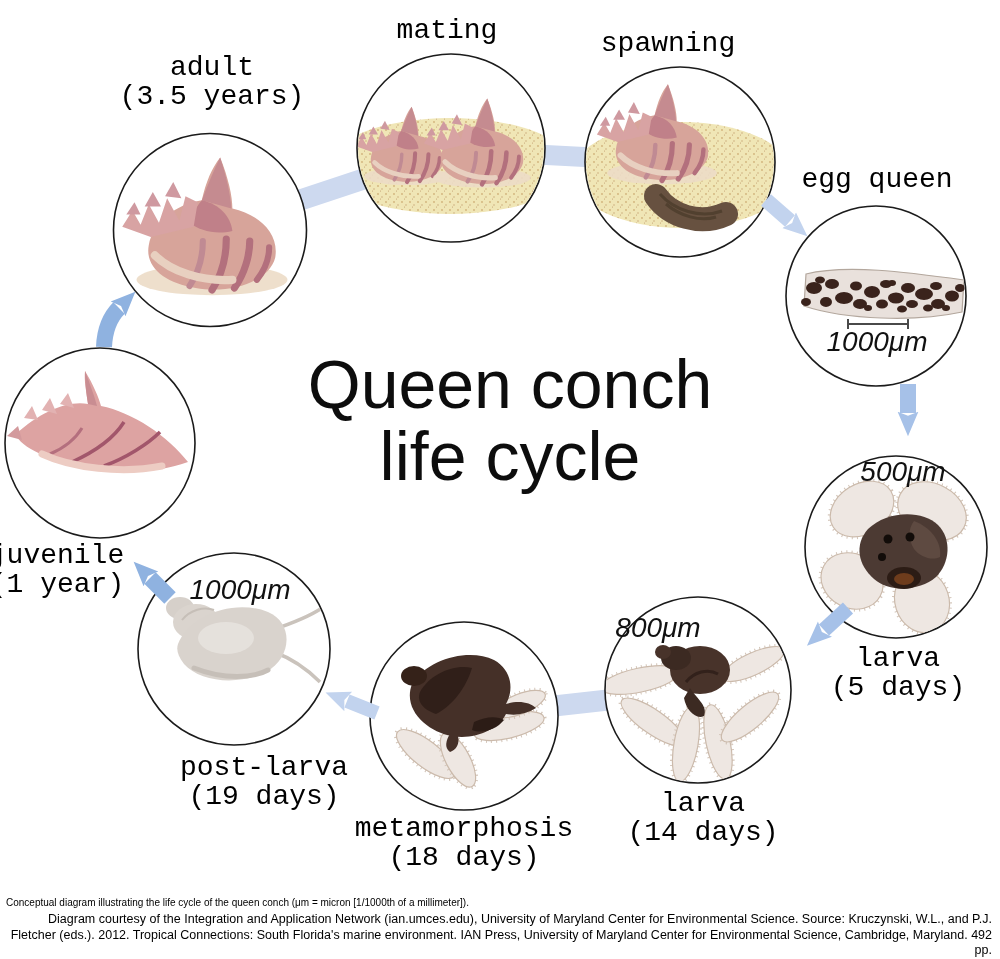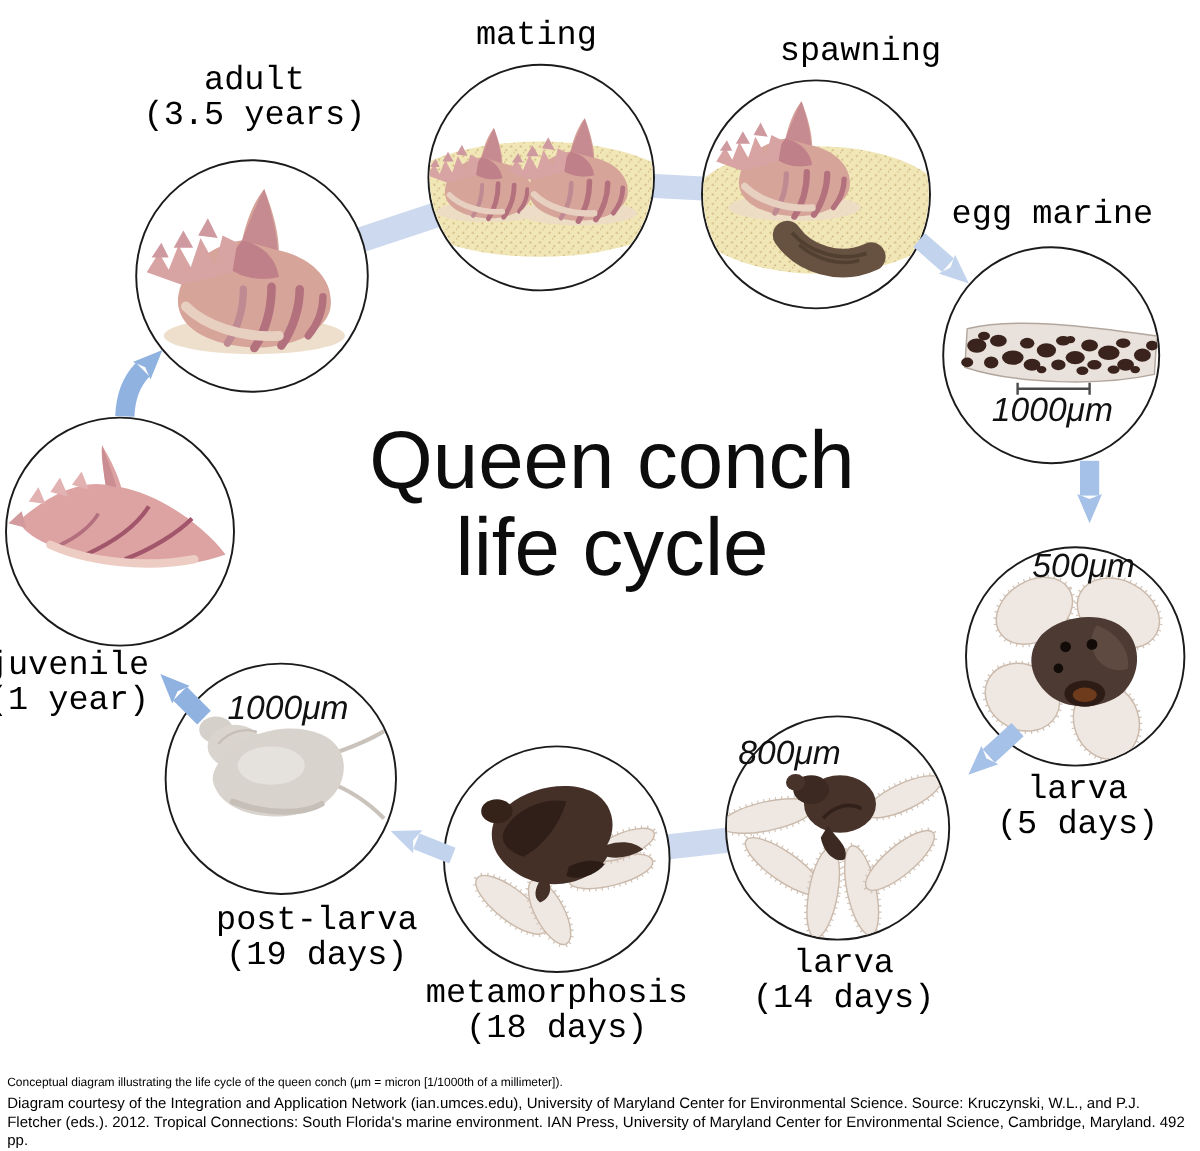--- a/index.html
+++ b/index.html
@@ -10,21 +10,21 @@
   .lobe{fill:#eee7e2;stroke:#cbbaab;stroke-width:1.2;}
   .cilia{fill:none;stroke:#d3c5b9;stroke-width:5;stroke-dasharray:1 4;}
   .lbl{position:absolute;z-index:3;transform:translateX(-50%);text-align:center;
        font-size:28px;line-height:1.02;white-space:nowrap;color:#000;font-family:Liberation Mono, monospace;}
   .scale-lbl{position:absolute;z-index:3;transform:translateX(-50%);
        font-size:28px;line-height:1;white-space:nowrap;color:#111;font-style:italic;}
   .title{position:absolute;z-index:3;transform:translateX(-50%);text-align:center;
        font-size:68px;line-height:1.06;color:#0d0d0d;}
   .caption{position:absolute;z-index:3;left:6px;right:8px;top:884px;}
   .caption .c1{font-size:10px;line-height:1.3;margin:12px 0 3px 0;}
-  .caption .c2{font-size:12.5px;line-height:1.25;margin:0;}
+  .caption .c2{font-size:12.5px;line-height:1.25;margin:0;text-align:right;}
 </style>
 </head>
 <body>
 
 <div class="stage">
 
 <svg class="diagram" width="1000" height="959" viewBox="0 0 1000 959">
   <defs>
     <marker id="ah-light" viewBox="0 0 10 10" refX="0.5" refY="5" markerUnits="userSpaceOnUse" markerWidth="26" markerHeight="34" orient="auto">
       <path d="M0,1 L9.4,5 L0,9 L1.6,5 Z" fill="#c2d3ee"></path>
@@ -279,26 +279,26 @@
 
 <div class="lbl" style="left:212px; top:54px;">
   <div>adult</div>
   <div>(3.5 years)</div>
 </div>
 
 <div class="lbl" style="left:447px; top:17px;">
   <div>mating</div>
 </div>
 
-<div class="lbl" style="left:717px; top:30px;text-align:right;">
+<div class="lbl" style="left:668px; top:30px;text-align:right;">
   <div>spawning</div>
 </div>
 
 <div class="lbl" style="left:877px; top:166px;">
-  <div>egg marine</div>
+  <div>egg queen</div>
 </div>
 
 <div class="lbl" style="left:898px; top:645px;">
   <div>larva</div>
   <div>(5 days)</div>
 </div>
 
 <div class="lbl" style="left:703px; top:790px;">
   <div>larva</div>
   <div>(14 days)</div>

